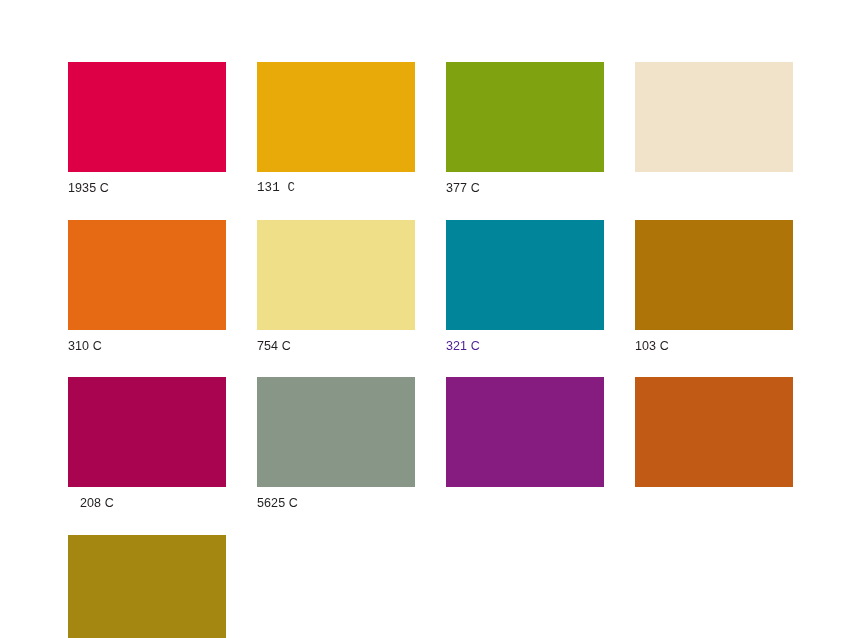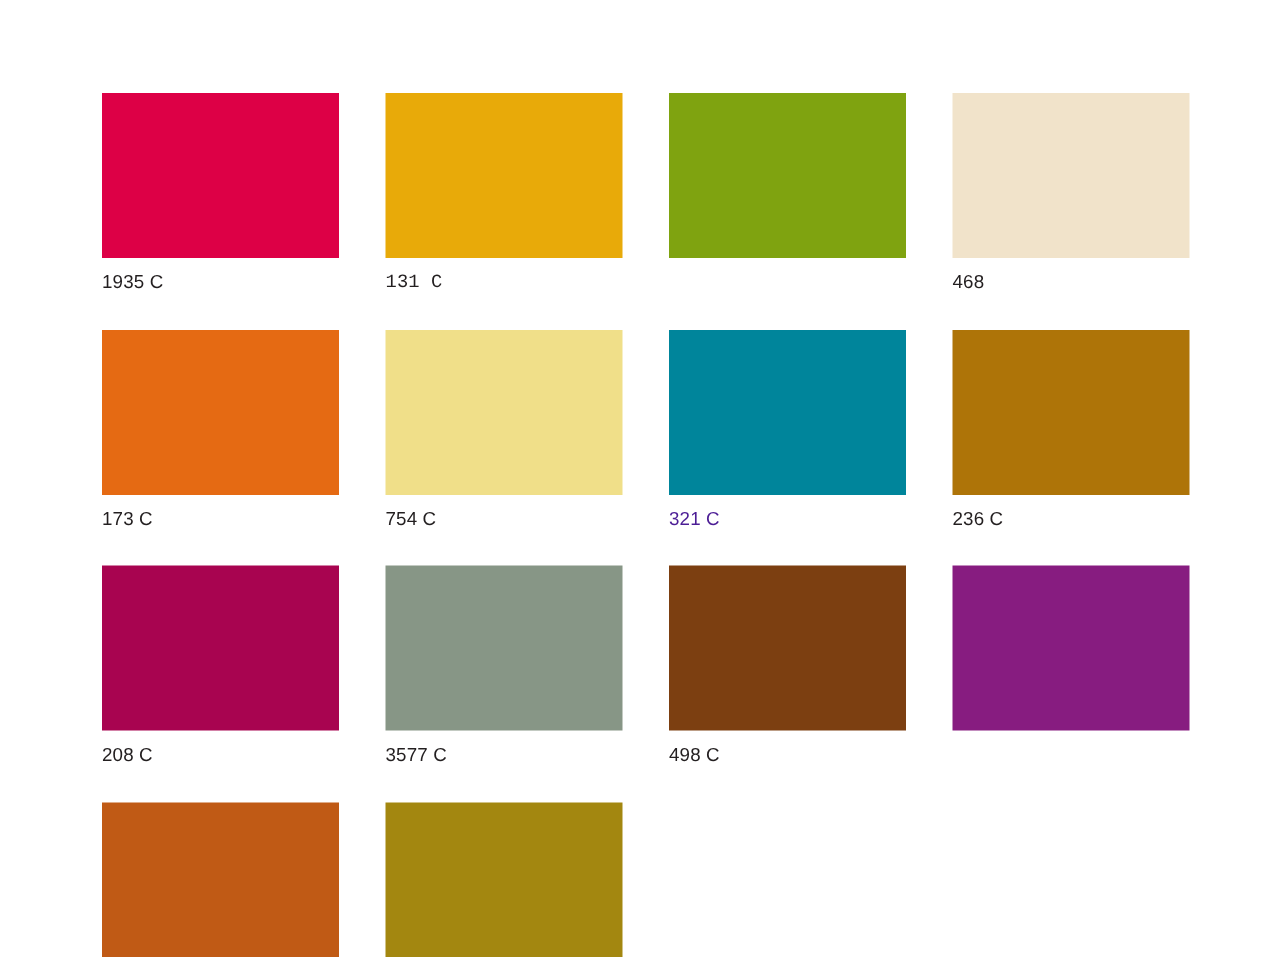--- a/index.html
+++ b/index.html
@@ -60,52 +60,48 @@
       <div class="swatch-cell">
         <div class="swatch-chip" style="background-color: rgb(221, 0, 70);"></div>
         <span class="swatch-label" style="color: rgb(35, 31, 32);">1935 C</span>
       </div>
       <div class="swatch-cell">
         <div class="swatch-chip" style="background-color: rgb(232, 170, 9);"></div>
         <span class="swatch-label" style="color: rgb(35, 31, 32); font-family: Liberation Mono, monospace;">131 C</span>
       </div>
       <div class="swatch-cell">
         <div class="swatch-chip" style="background-color: rgb(127, 163, 16);"></div>
+        <span class="swatch-label" style="color: rgb(35, 31, 32);">377 C</span>
       </div>
       <div class="swatch-cell">
         <div class="swatch-chip" style="background-color: rgb(241, 227, 202);"></div>
-        <span class="swatch-label" style="color: rgb(35, 31, 32);">468</span>
       </div>
       <div class="swatch-cell">
         <div class="swatch-chip" style="background-color: rgb(229, 106, 19);"></div>
-        <span class="swatch-label" style="color: rgb(35, 31, 32);">173 C</span>
+        <span class="swatch-label" style="color: rgb(35, 31, 32);">310 C</span>
       </div>
       <div class="swatch-cell">
         <div class="swatch-chip" style="background-color: rgb(240, 223, 137);"></div>
         <span class="swatch-label" style="color: rgb(35, 31, 32);">754 C</span>
       </div>
       <div class="swatch-cell">
         <div class="swatch-chip" style="background-color: rgb(0, 133, 155);"></div>
         <span class="swatch-label" style="color: #4c1d95;">321 C</span>
       </div>
       <div class="swatch-cell">
         <div class="swatch-chip" style="background-color: rgb(174, 116, 8);"></div>
-        <span class="swatch-label" style="color: rgb(35, 31, 32);">236 C</span>
+        <span class="swatch-label" style="color: rgb(35, 31, 32);">103 C</span>
       </div>
       <div class="swatch-cell">
         <div class="swatch-chip" style="background-color: rgb(168, 4, 80);"></div>
-        <span class="swatch-label" style="color: rgb(35, 31, 32);">208 C</span>
+        <span class="swatch-label" style="color: rgb(35, 31, 32); margin-left: 12px;">208 C</span>
       </div>
       <div class="swatch-cell">
         <div class="swatch-chip" style="background-color: rgb(135, 150, 134);"></div>
-        <span class="swatch-label" style="color: rgb(35, 31, 32);">3577 C</span>
-      </div>
-      <div class="swatch-cell">
-        <div class="swatch-chip" style="background-color: rgb(124, 63, 17);"></div>
-        <span class="swatch-label" style="color: rgb(35, 31, 32);">498 C</span>
+        <span class="swatch-label" style="color: rgb(35, 31, 32);">5625 C</span>
       </div>
       <div class="swatch-cell">
         <div class="swatch-chip" style="background-color: rgb(135, 28, 128);"></div>
       </div>
       <div class="swatch-cell">
         <div class="swatch-chip" style="background-color: rgb(192, 90, 21);"></div>
       </div>
       <div class="swatch-cell">
         <div class="swatch-chip" style="background-color: rgb(163, 135, 16);"></div>
       </div>

